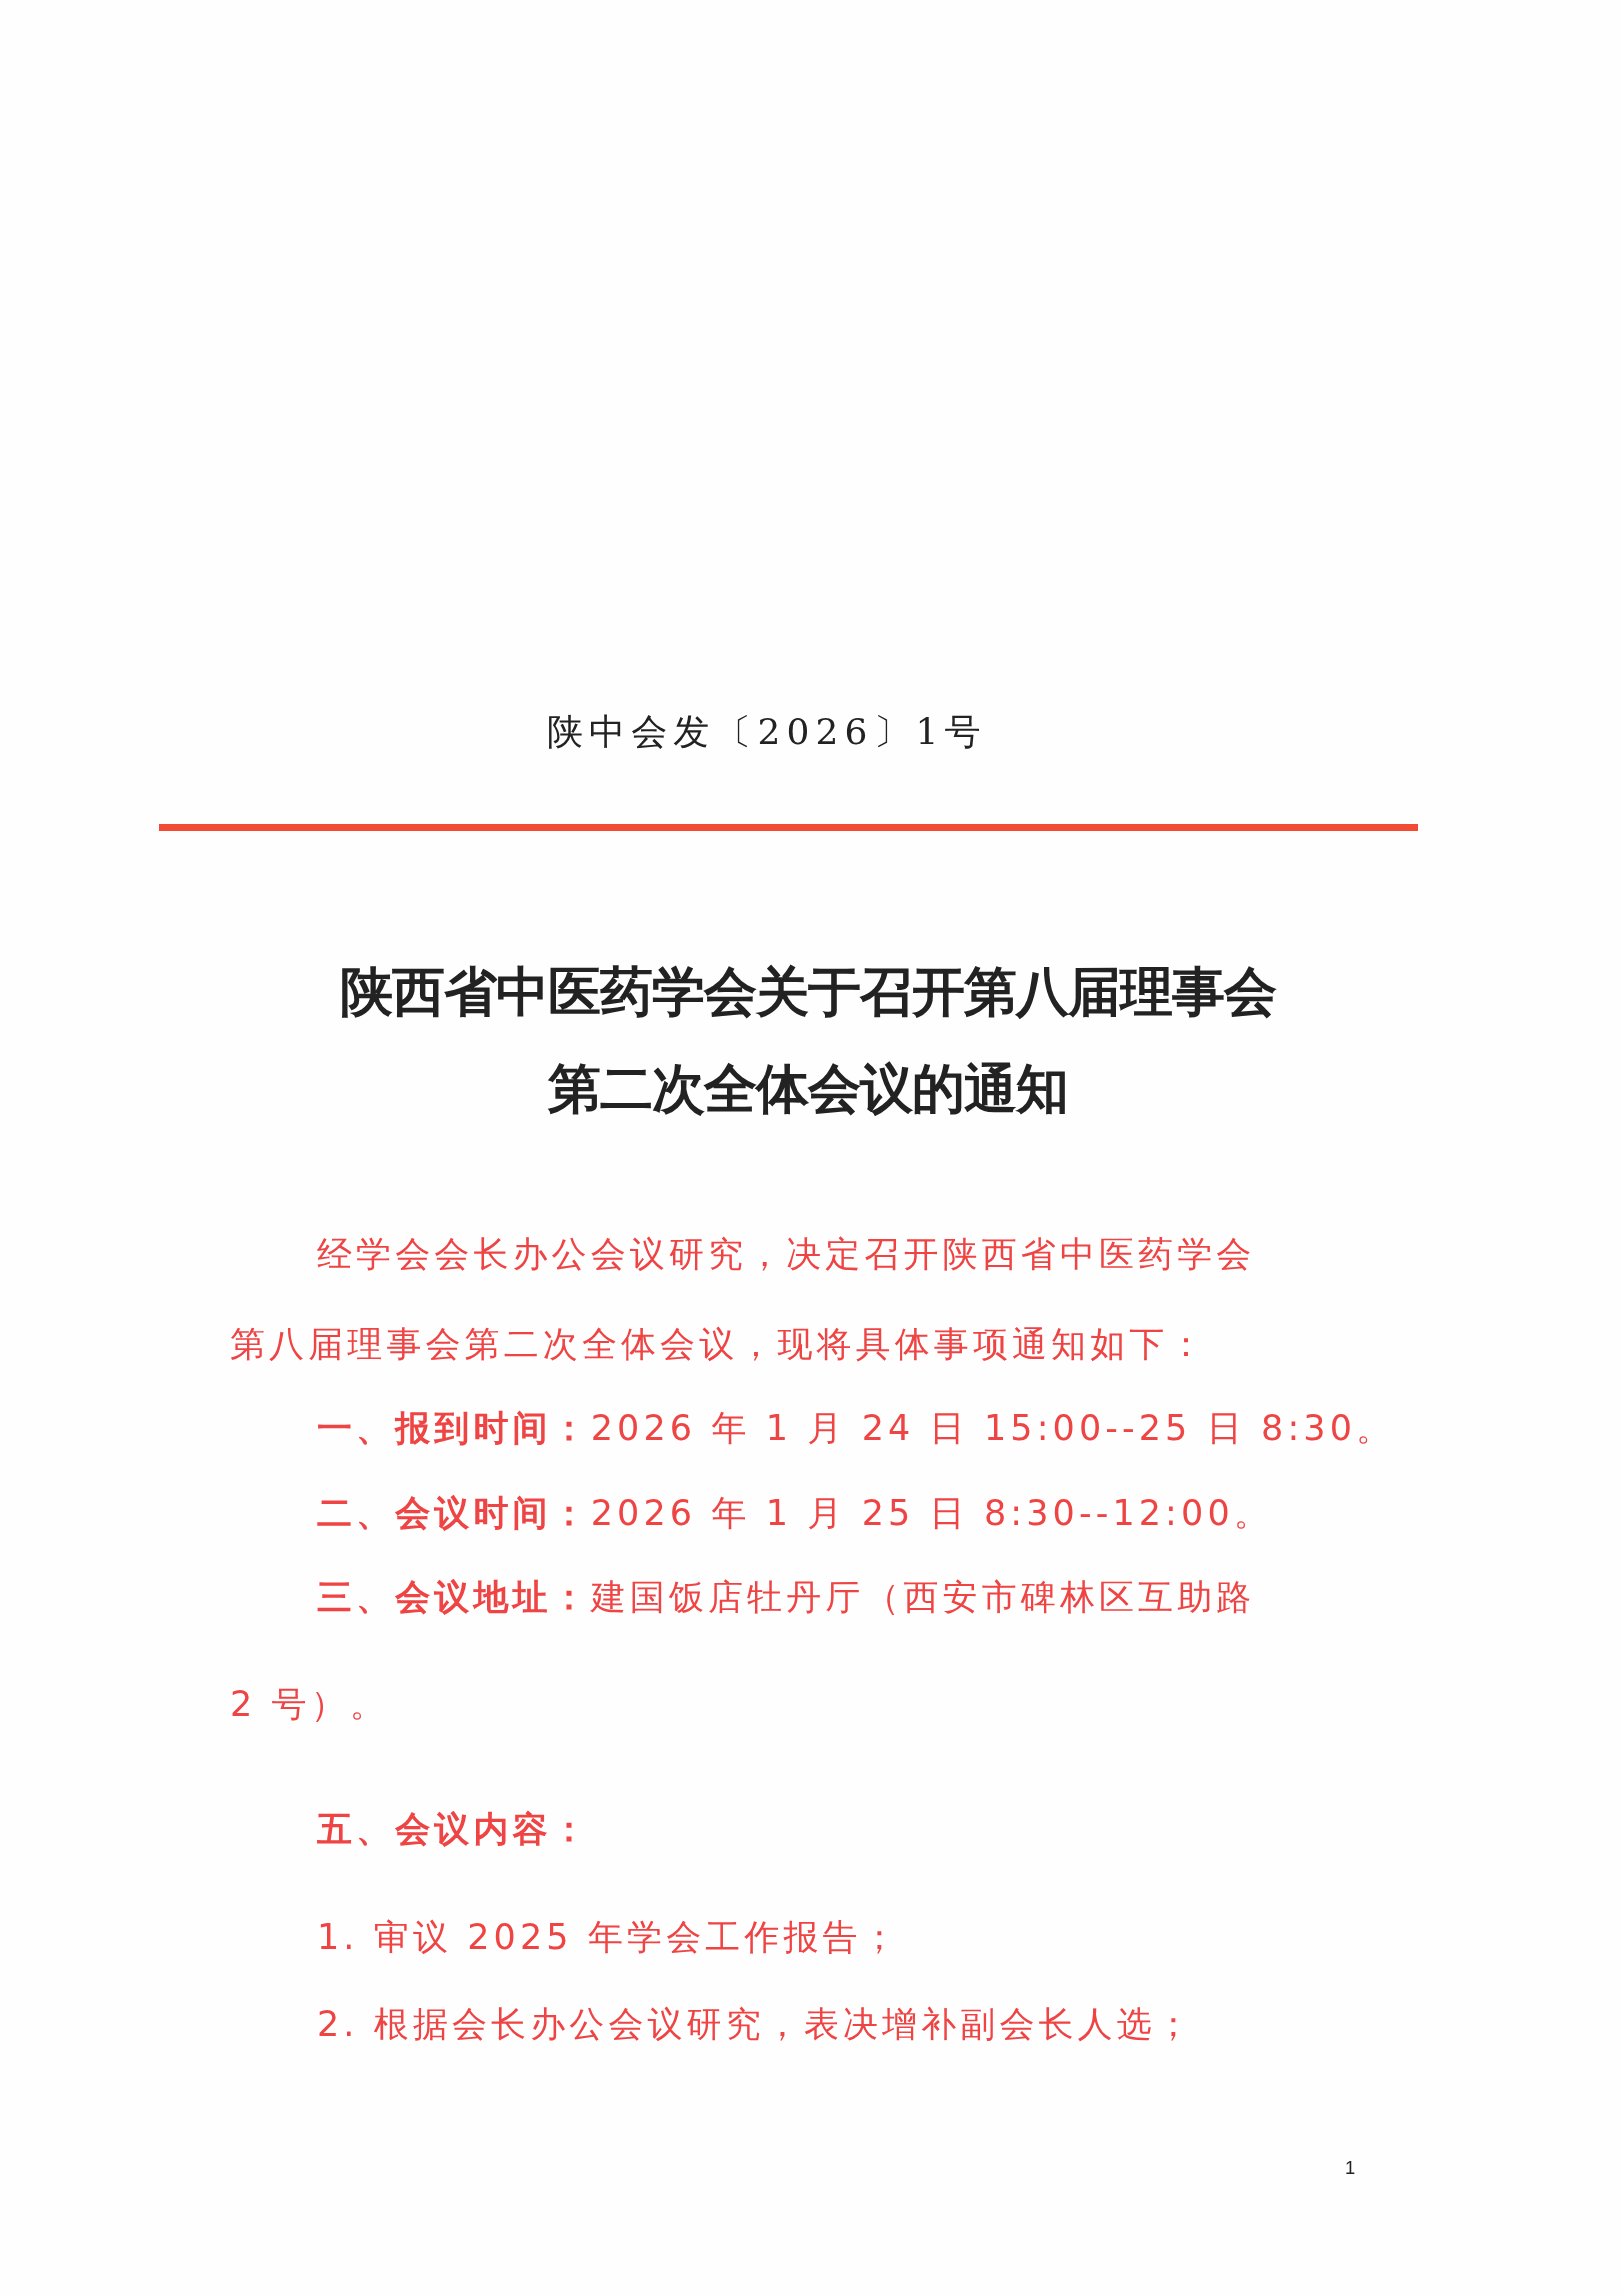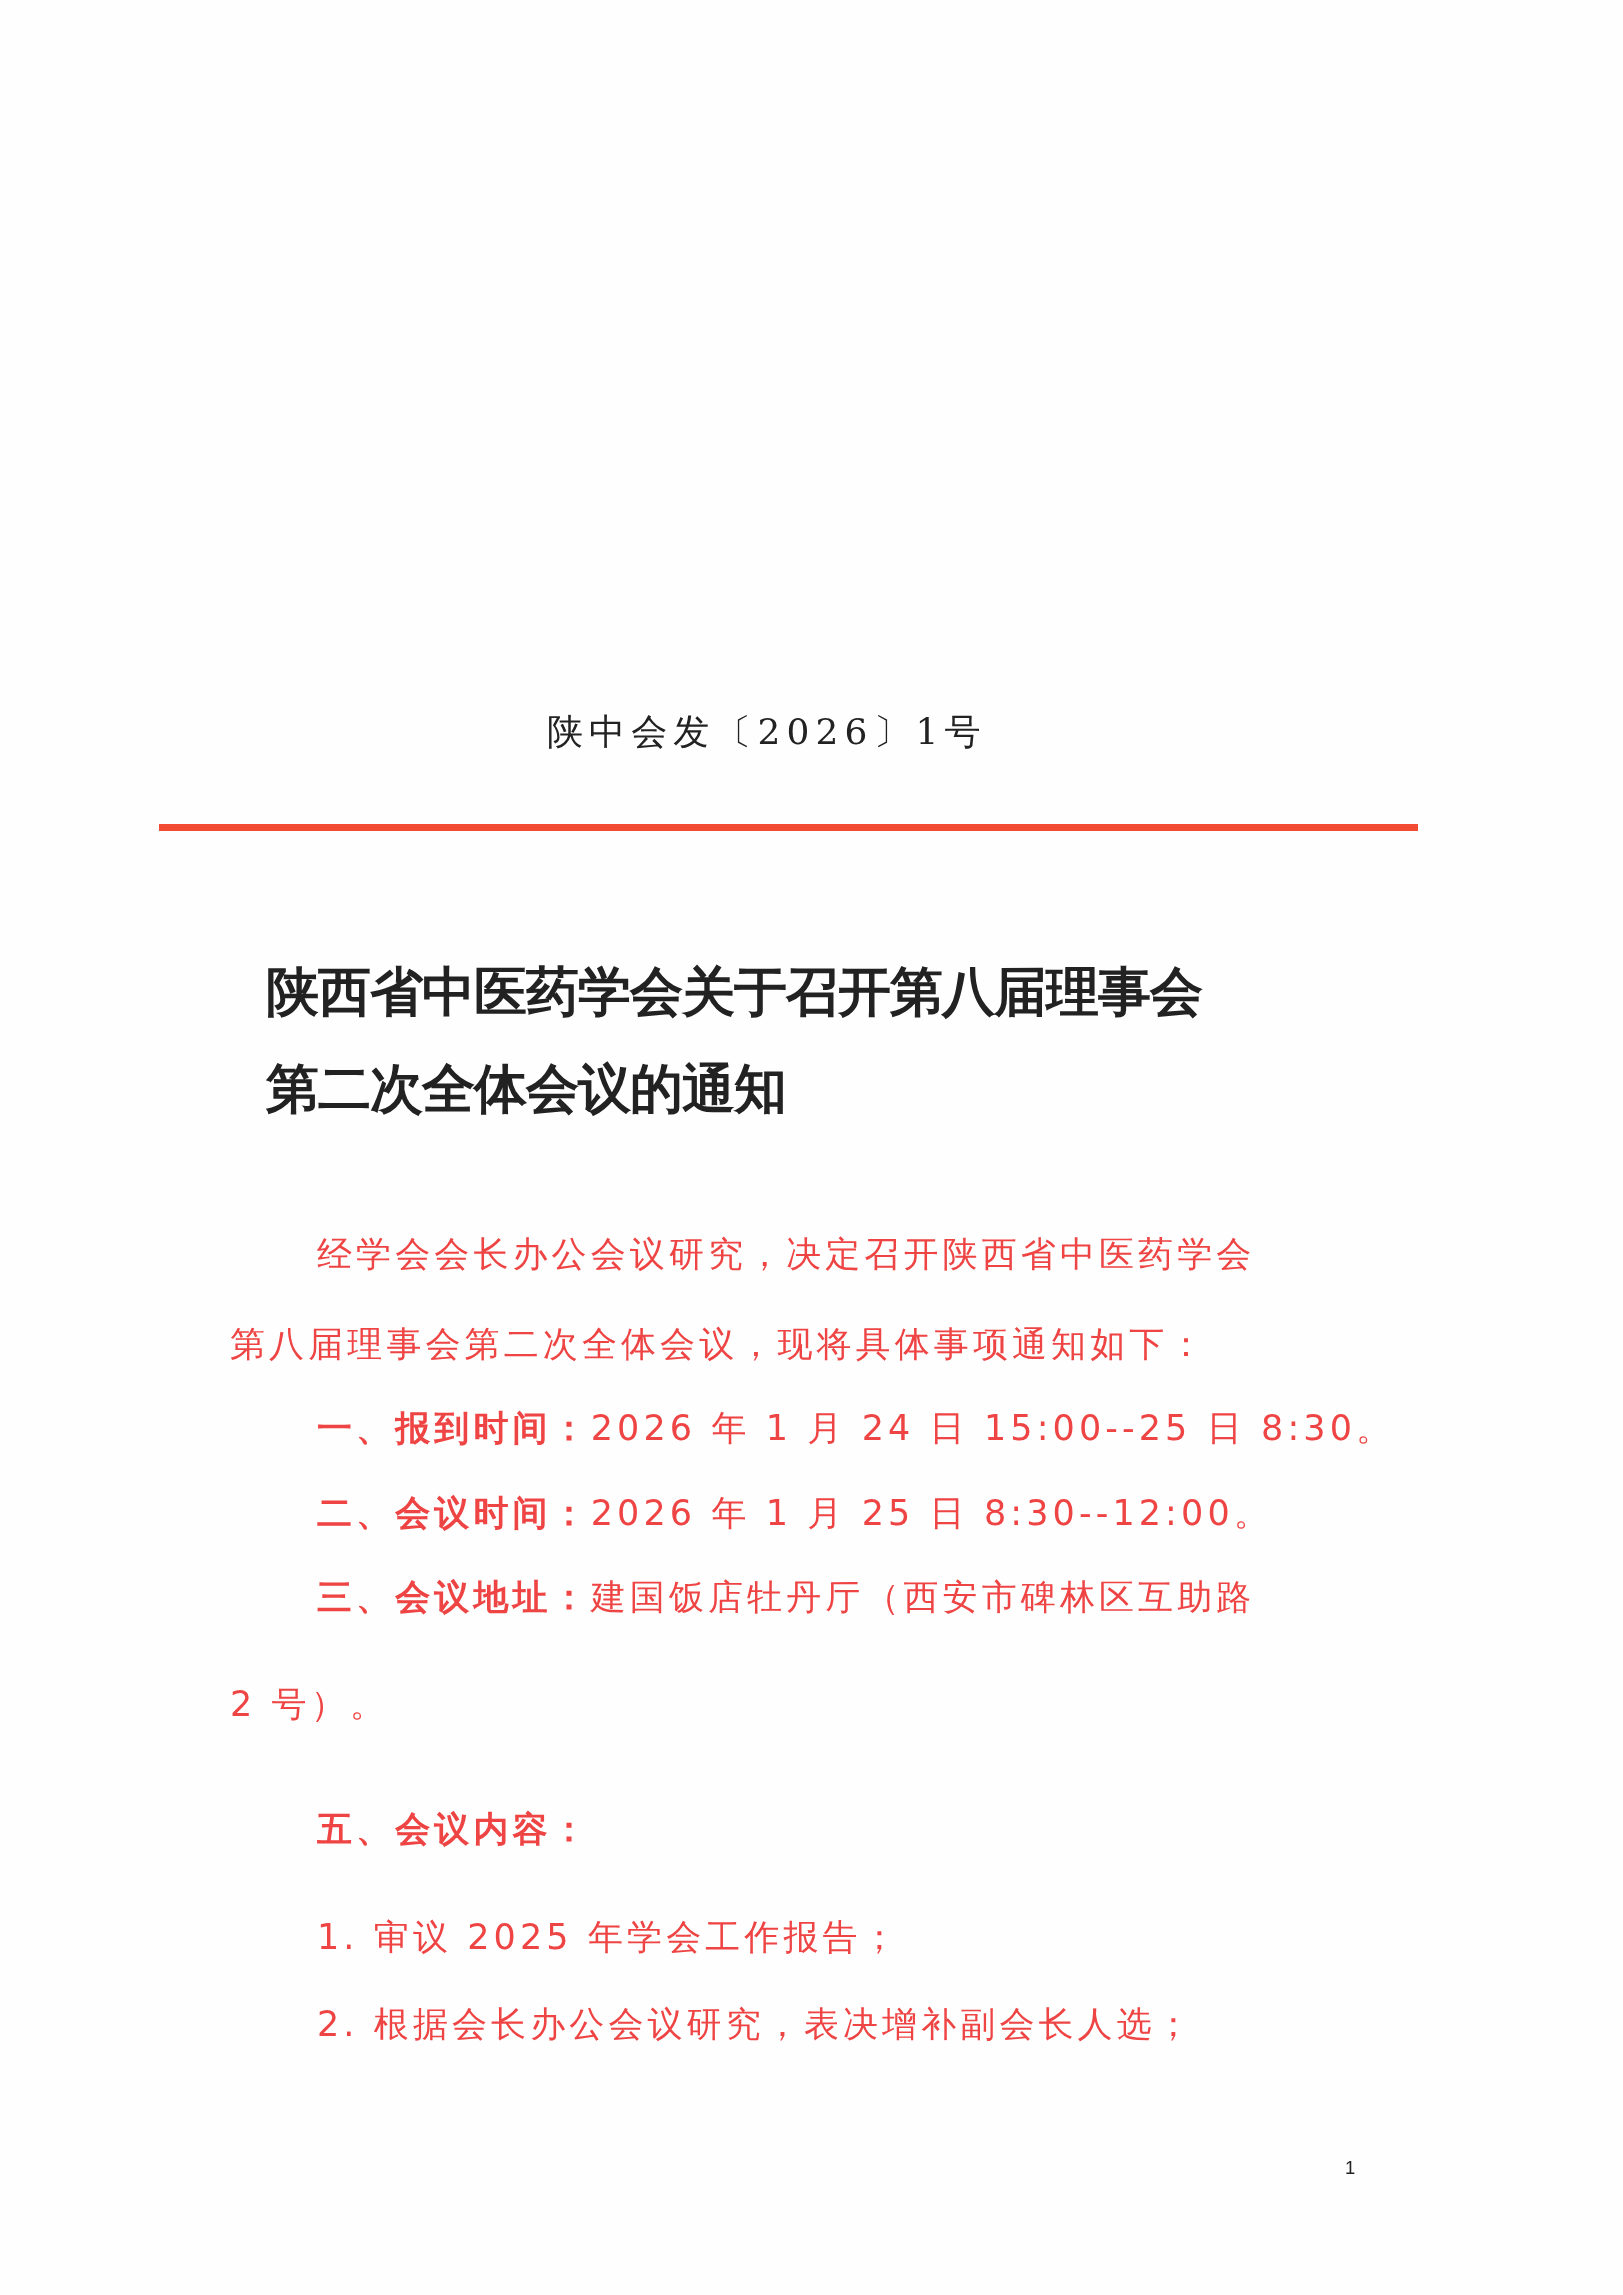--- a/index.html
+++ b/index.html
@@ -12,21 +12,21 @@
               font-weight: bold; font-size: 111px; line-height: 128px; letter-spacing: 3.1px;
               text-align: justify; text-align-last: justify; white-space: nowrap; }
 
   .doc-number { position: absolute; left: 547px; top: 706px; width: 460px; height: 51px;
                 font-size: 36px; line-height: 51px; letter-spacing: 6.1px; color: #222;
                 font-family: "DejaVu Serif", "Liberation Serif", serif; white-space: nowrap; }
 
   .red-rule { position: absolute; left: 159px; top: 824px; width: 1259px; height: 7.2px;
               background: #f24a33; }
 
-  .title { position: absolute; left: 266px; width: 1084px; text-align: left;
+  .title { position: absolute; left: 266px; width: 1084px; text-align: center;
            font-family: "DejaVu Sans", "Liberation Sans", sans-serif; font-weight: bold;
            font-size: 53px; color: #222; white-space: nowrap; letter-spacing: -1px; }
   .title.l1 { top: 956px; line-height: 72px; }
   .title.l2 { top: 1053px; line-height: 72px; }
 
   .body-line { position: absolute; left: 230px; width: 1186px; font-size: 35px; line-height: 61px;
                color: #ef4444; white-space: nowrap; letter-spacing: 4.1px;
                font-family: "DejaVu Sans", "Liberation Sans", sans-serif; }
   .indent { left: 317px; }
   .label-bold { font-weight: bold; }

